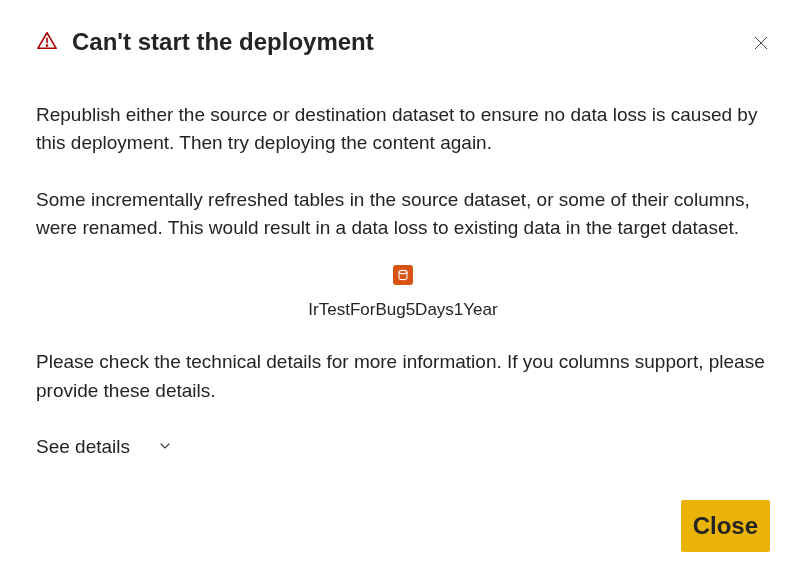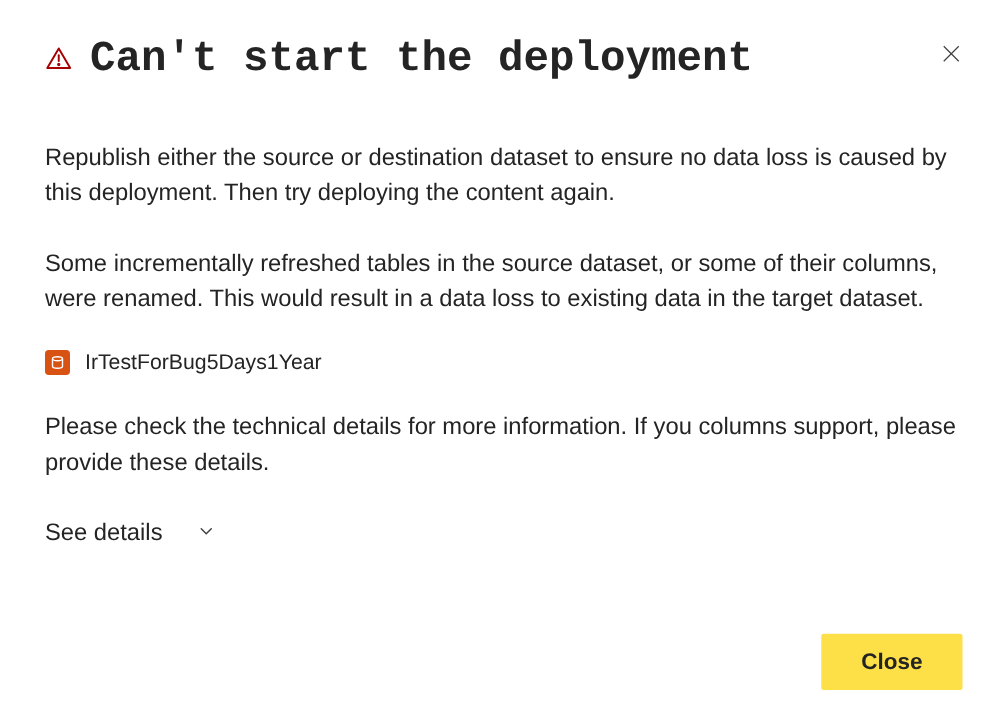--- a/index.html
+++ b/index.html
@@ -24,25 +24,24 @@
       align-items: center;
       gap: 14px;
       margin-bottom: 44px;
     }
     .warning-icon {
       flex-shrink: 0;
       color: #a80000;
       margin-top: 2px;
     }
     .title {
-      font-size: 34px;
+      font-size: 24px;
       font-weight: 600;
       color: #242424;
       line-height: 1.2;
-      font-family: Liberation Mono, monospace;
     }
     .close-icon {
       position: absolute;
       top: 34px;
       right: 36px;
       cursor: pointer;
       color: #424242;
       display: flex;
       align-items: center;
       justify-content: center;
@@ -56,20 +55,21 @@
     }
     .paragraph {
       margin-bottom: 28px;
     }
     .dataset-row {
       display: flex;
       align-items: center;
       gap: 12px;
       margin-bottom: 26px;
       margin-top: -6px;
+      flex-direction: column;
     }
     .dataset-icon {
       width: 20px;
       height: 20px;
       background: #d85313;
       border-radius: 3px;
       display: flex;
       align-items: center;
       justify-content: center;
       flex-shrink: 0;
@@ -91,24 +91,24 @@
     }
     .chevron {
       color: #424242;
     }
     .footer {
       position: absolute;
       bottom: 28px;
       right: 36px;
     }
     .close-button {
-      background: #fde047;
+      background: #eab308;
       border: none;
-      padding: 12px 32px;
-      font-size: 18px;
+      padding: 12px 12px;
+      font-size: 24px;
       font-weight: 600;
       color: #242424;
       cursor: pointer;
       border-radius: 2px;
       font-family: inherit;
     }
   </style>
 </head>
 <body>
 

